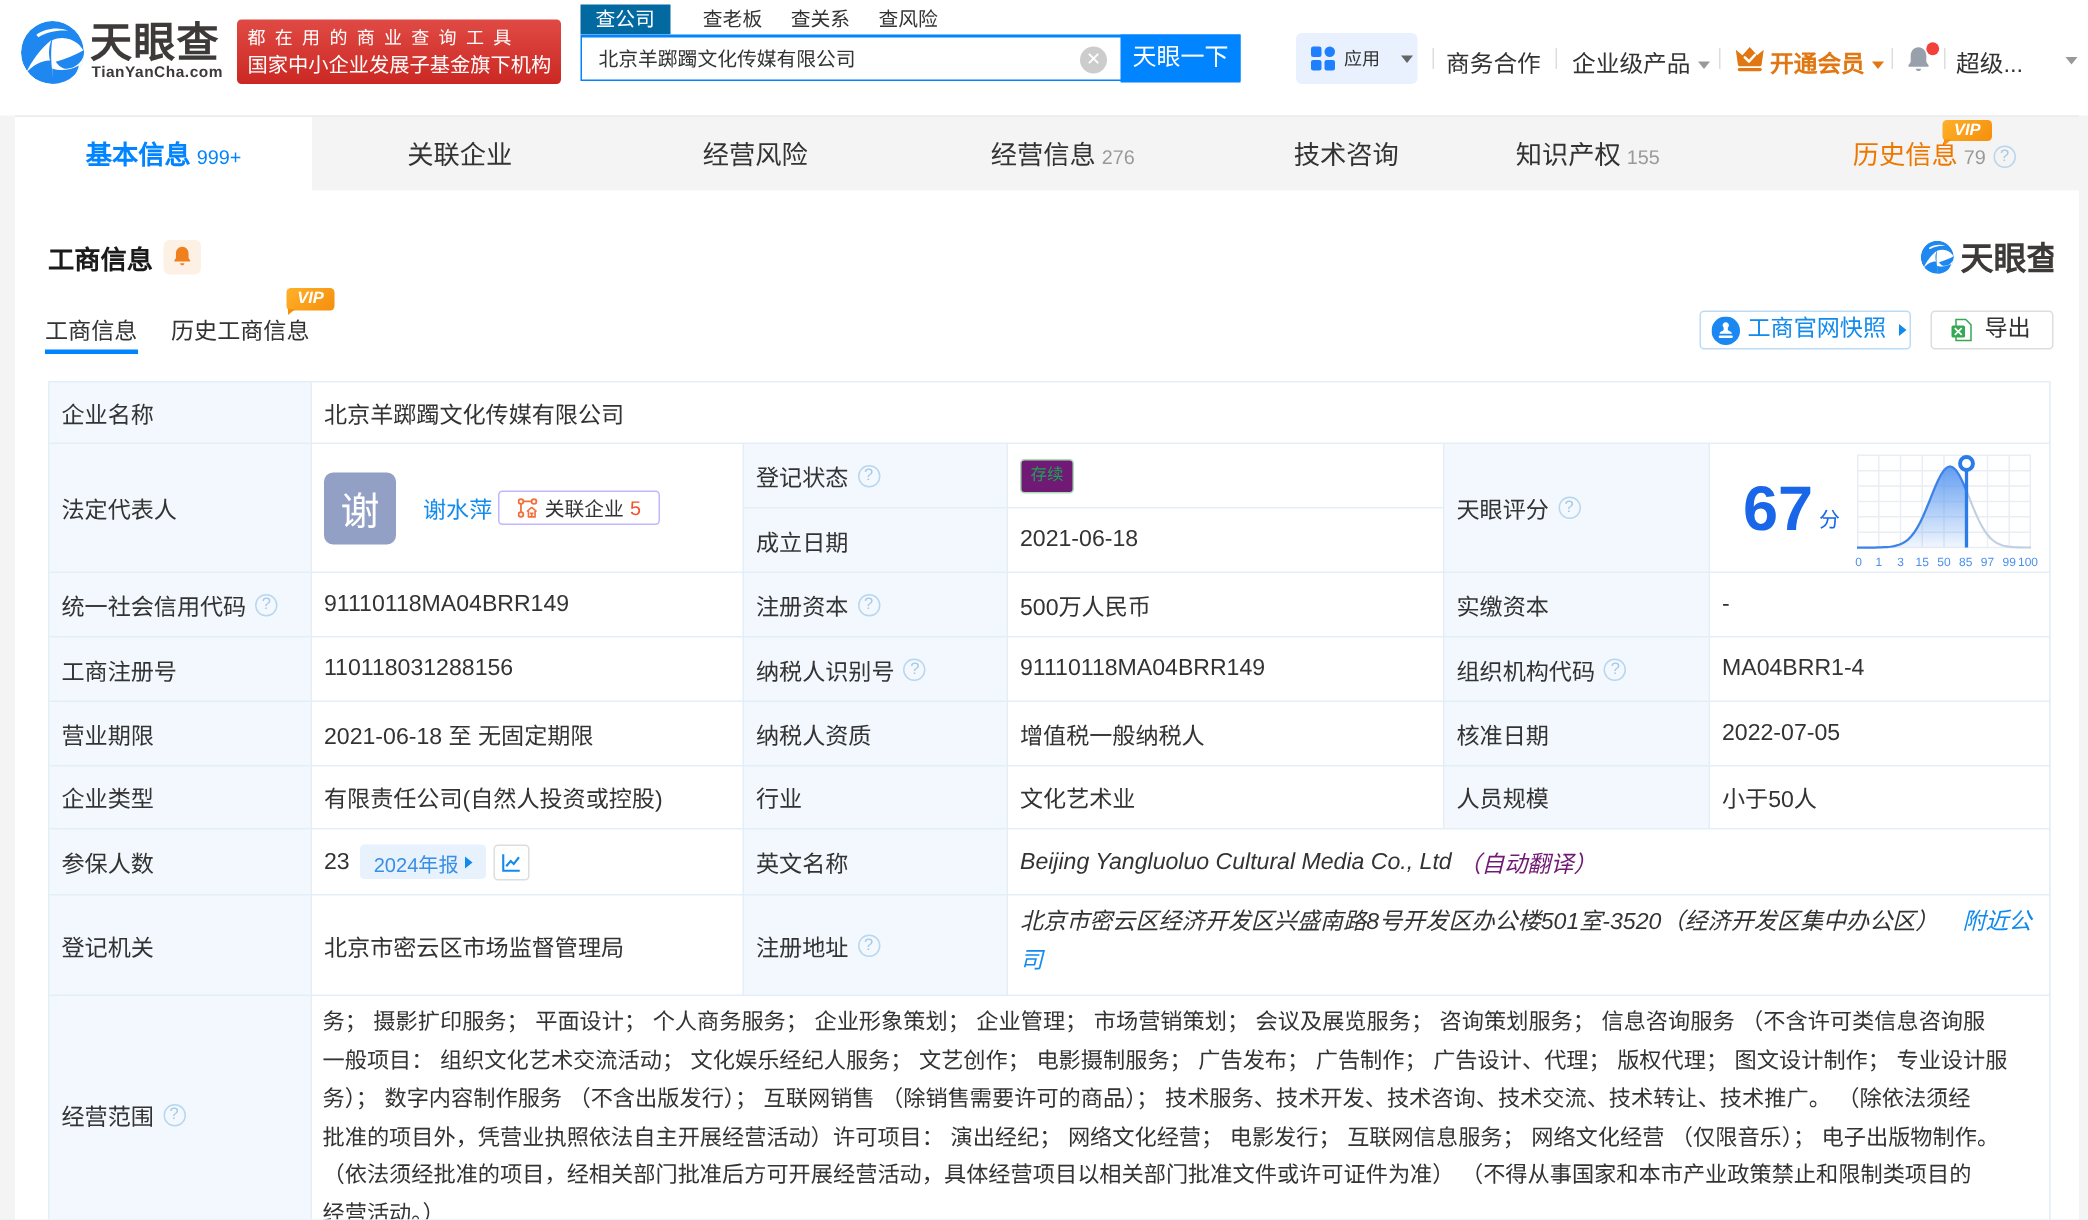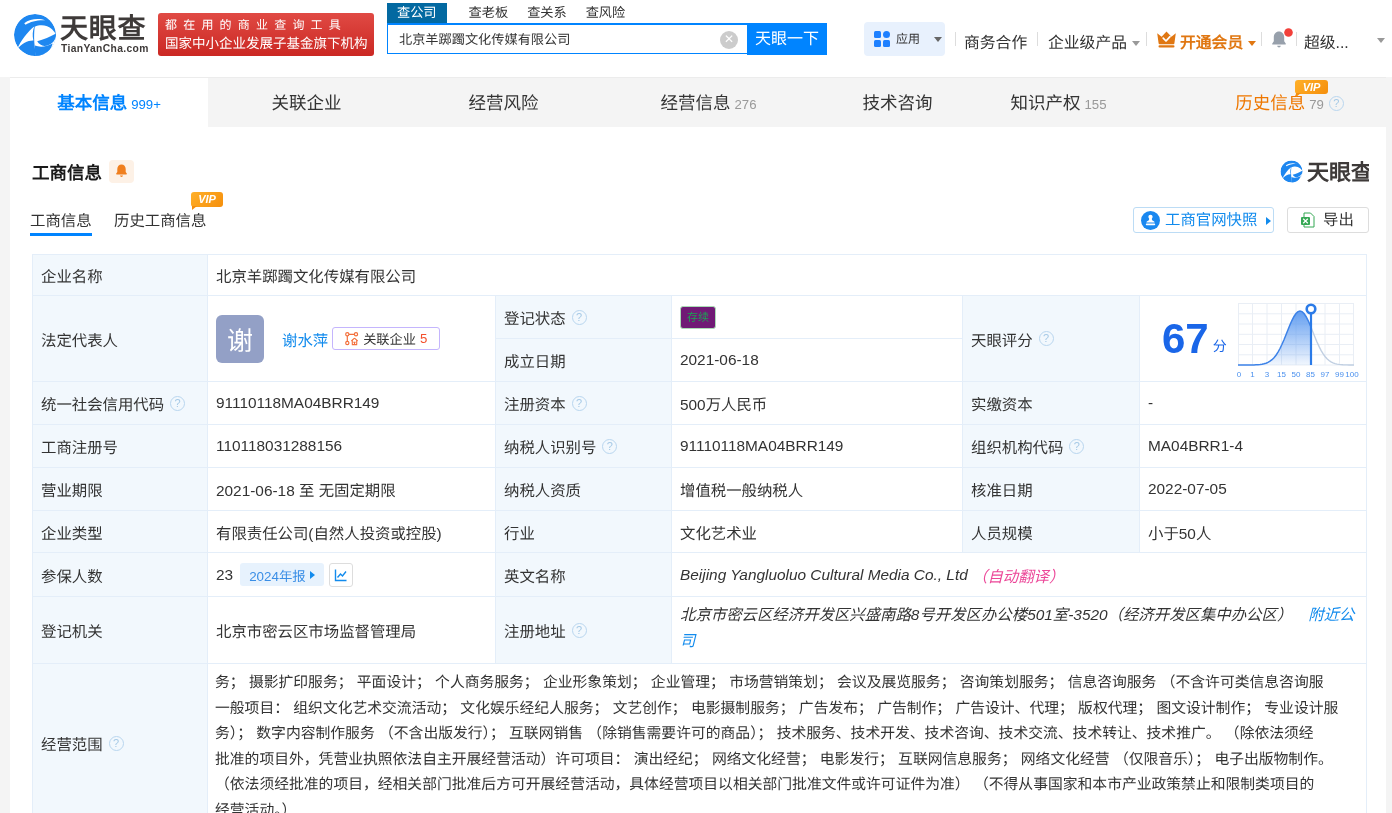--- a/index.html
+++ b/index.html
@@ -274,21 +274,21 @@
     <div class="c">23
       <span style="margin-left:7px;height:23px;background:#e7f2fd;border-radius:3px;display:inline-flex;align-items:center;padding:0 9px;font-size:13.4px;color:#3a8ee6;">2024年报<span style="display:inline-block;width:0;height:0;border-top:4px solid transparent;border-bottom:4px solid transparent;border-left:5px solid #128bed;margin-left:4px;"></span></span>
       <span style="margin-left:5px;width:24px;height:24px;border:1px solid #ddd;border-radius:3px;display:inline-flex;align-items:center;justify-content:center;">
         <svg width="14" height="14" viewBox="0 0 14 14">
             <path d="M1.5 1.5 L1.5 12.5 L12.5 12.5" stroke="#128bed" stroke-width="1.4" fill="none"></path>
             <path d="M3.5 9.5 L6.5 6 L8.5 8 L12 3.5" stroke="#128bed" stroke-width="1.4" fill="none"></path>
           </svg>
       </span>
     </div>
     <div class="c lb">英文名称</div>
-    <div class="c sp3">Beijing Yangluoluo Cultural Media Co., Ltd&nbsp;<span style="color:#ec4899;">（自动翻译）</span></div>
+    <div class="c sp3">Beijing Yangluoluo Cultural Media Co., Ltd&nbsp;<span style="color:#701a75;">（自动翻译）</span></div>
 
     <div class="c lb">登记机关</div>
     <div class="c">北京市密云区市场监督管理局</div>
     <div class="c lb">注册地址<span class="qm">?</span></div>
     <div class="c sp3" style="display:block;padding-top:5px;line-height:26px;">北京市密云区经济开发区兴盛南路8号开发区办公楼501室-3520（经济开发区集中办公区）<a class="blue" style="margin-left:16px;">附近公<br>司</a></div>
 
     <div class="c lb" style="padding-top:9px;">经营范围<span class="qm">?</span></div>
     <div class="c sp5" id="scope" style="display:block;font-size:14.8px;word-spacing:0.2px;padding:6px 0 0 7px;line-height:25.5px;white-space:nowrap;overflow:hidden;">
       <div>务； 摄影扩印服务； 平面设计； 个人商务服务； 企业形象策划； 企业管理； 市场营销策划； 会议及展览服务； 咨询策划服务； 信息咨询服务 （不含许可类信息咨询服</div>
       <div>一般项目： 组织文化艺术交流活动； 文化娱乐经纪人服务； 文艺创作； 电影摄制服务； 广告发布； 广告制作； 广告设计、代理； 版权代理； 图文设计制作； 专业设计服</div>

